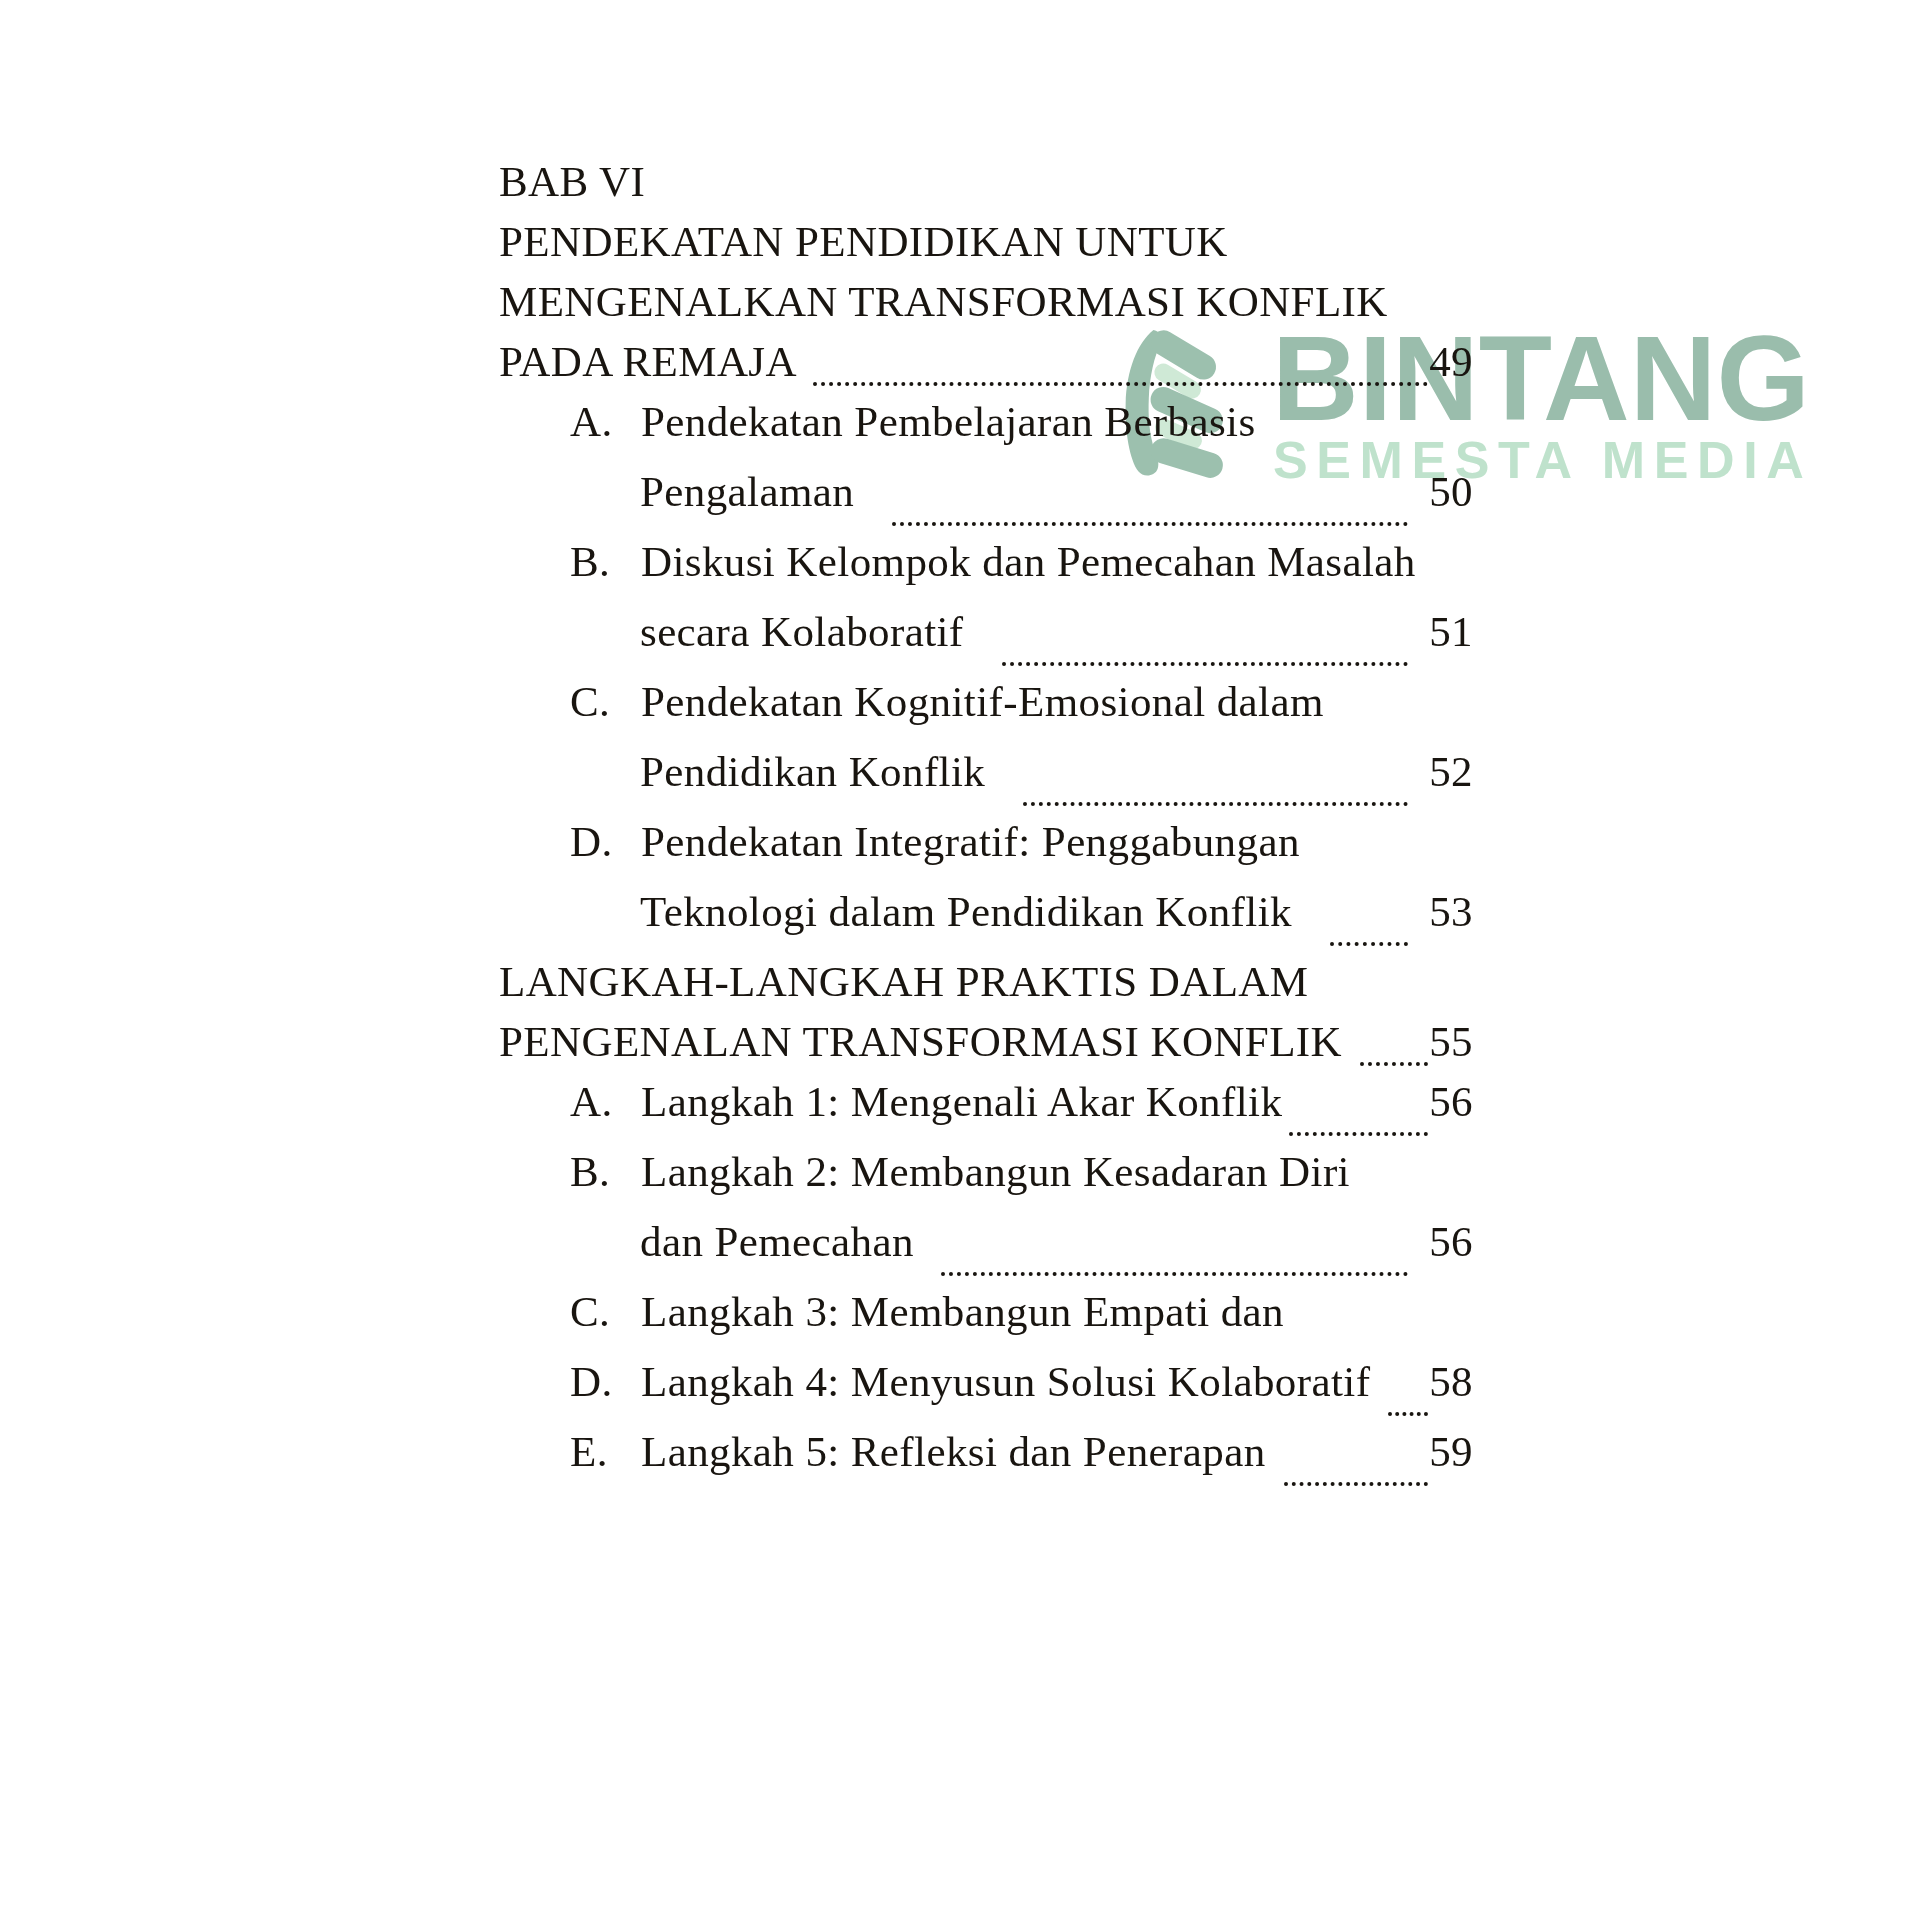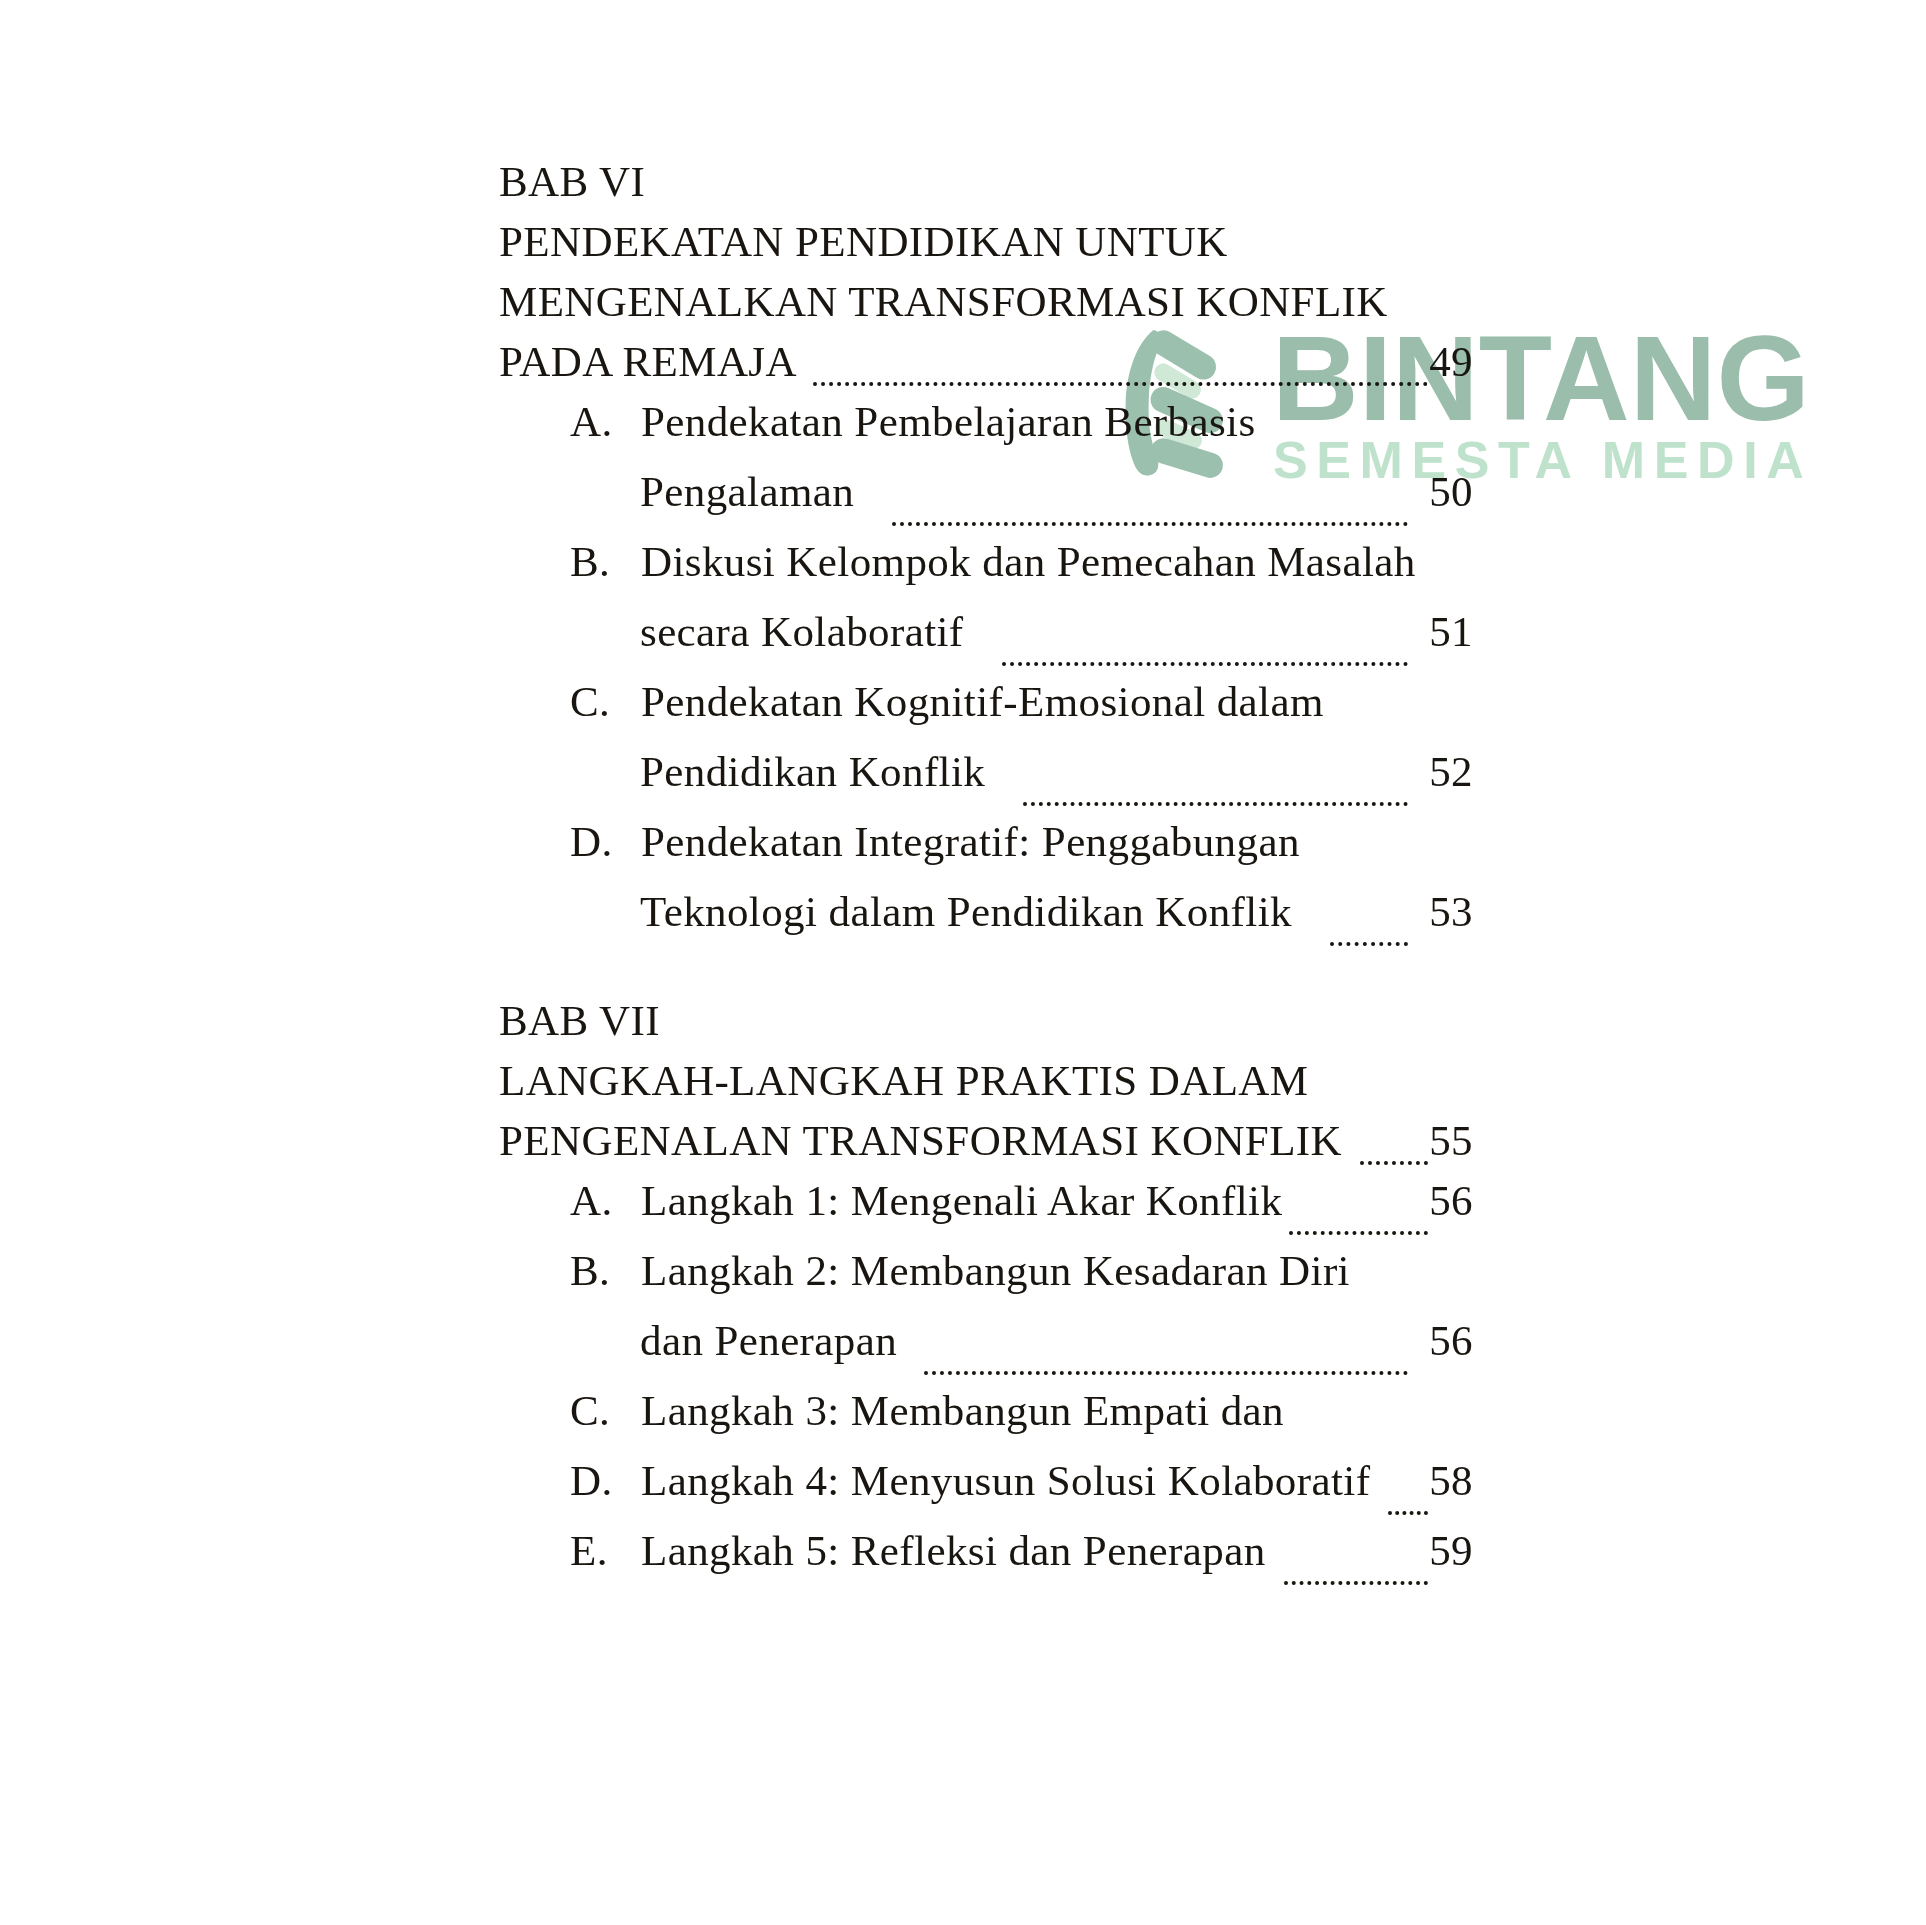--- a/index.html
+++ b/index.html
@@ -122,43 +122,40 @@
       </div>
       <div class="row item">
         <span class="letter">D.</span>
         <span class="txt">Pendekatan Integratif: Penggabungan</span>
       </div>
       <div class="row item-cont">
         <span class="txt">Teknologi dalam Pendidikan Konflik </span>
         <span class="leader"></span>
         <span class="pg">53</span>
       </div>
-      <div class="row heading gap">
-        <span class="txt">BAB VII</span>
-      </div>
       <div class="row heading">
         <span class="txt">LANGKAH-LANGKAH PRAKTIS DALAM</span>
       </div>
       <div class="row heading">
         <span class="txt">PENGENALAN TRANSFORMASI KONFLIK </span>
         <span class="leader"></span>
         <span class="pg">55</span>
       </div>
       <div class="row item">
         <span class="letter">A.</span>
         <span class="txt">Langkah 1: Mengenali Akar Konflik</span>
         <span class="leader"></span>
         <span class="pg">56</span>
       </div>
       <div class="row item">
         <span class="letter">B.</span>
         <span class="txt">Langkah 2: Membangun Kesadaran Diri</span>
       </div>
       <div class="row item-cont">
-        <span class="txt">dan Penerapan</span>
+        <span class="txt">dan Pemecahan</span>
         <span class="leader"></span>
         <span class="pg">56</span>
       </div>
       <div class="row item">
         <span class="letter">C.</span>
         <span class="txt">Langkah 3: Membangun Empati dan</span>
       </div>
       <div class="row item">
         <span class="letter">D.</span>
         <span class="txt">Langkah 4: Menyusun Solusi Kolaboratif </span>

